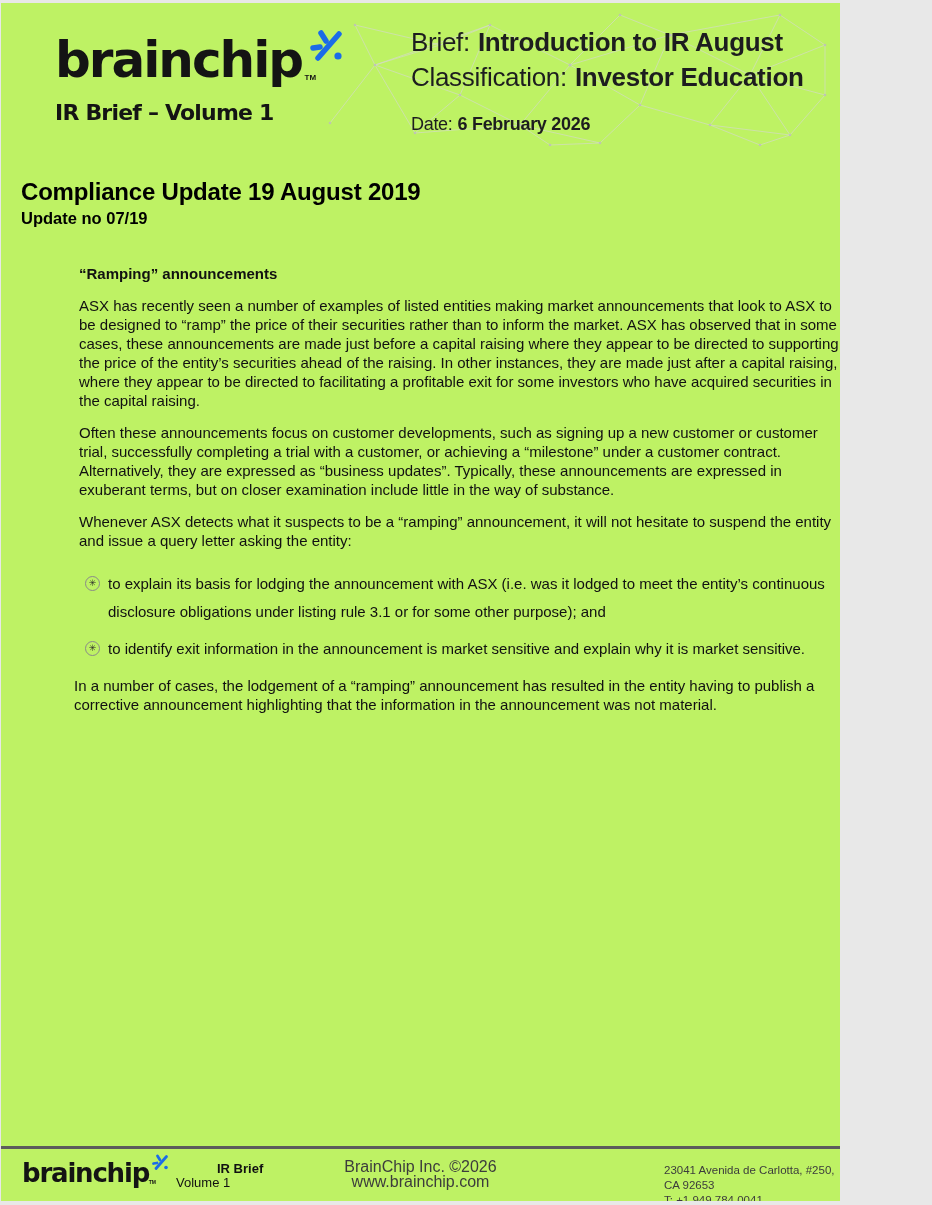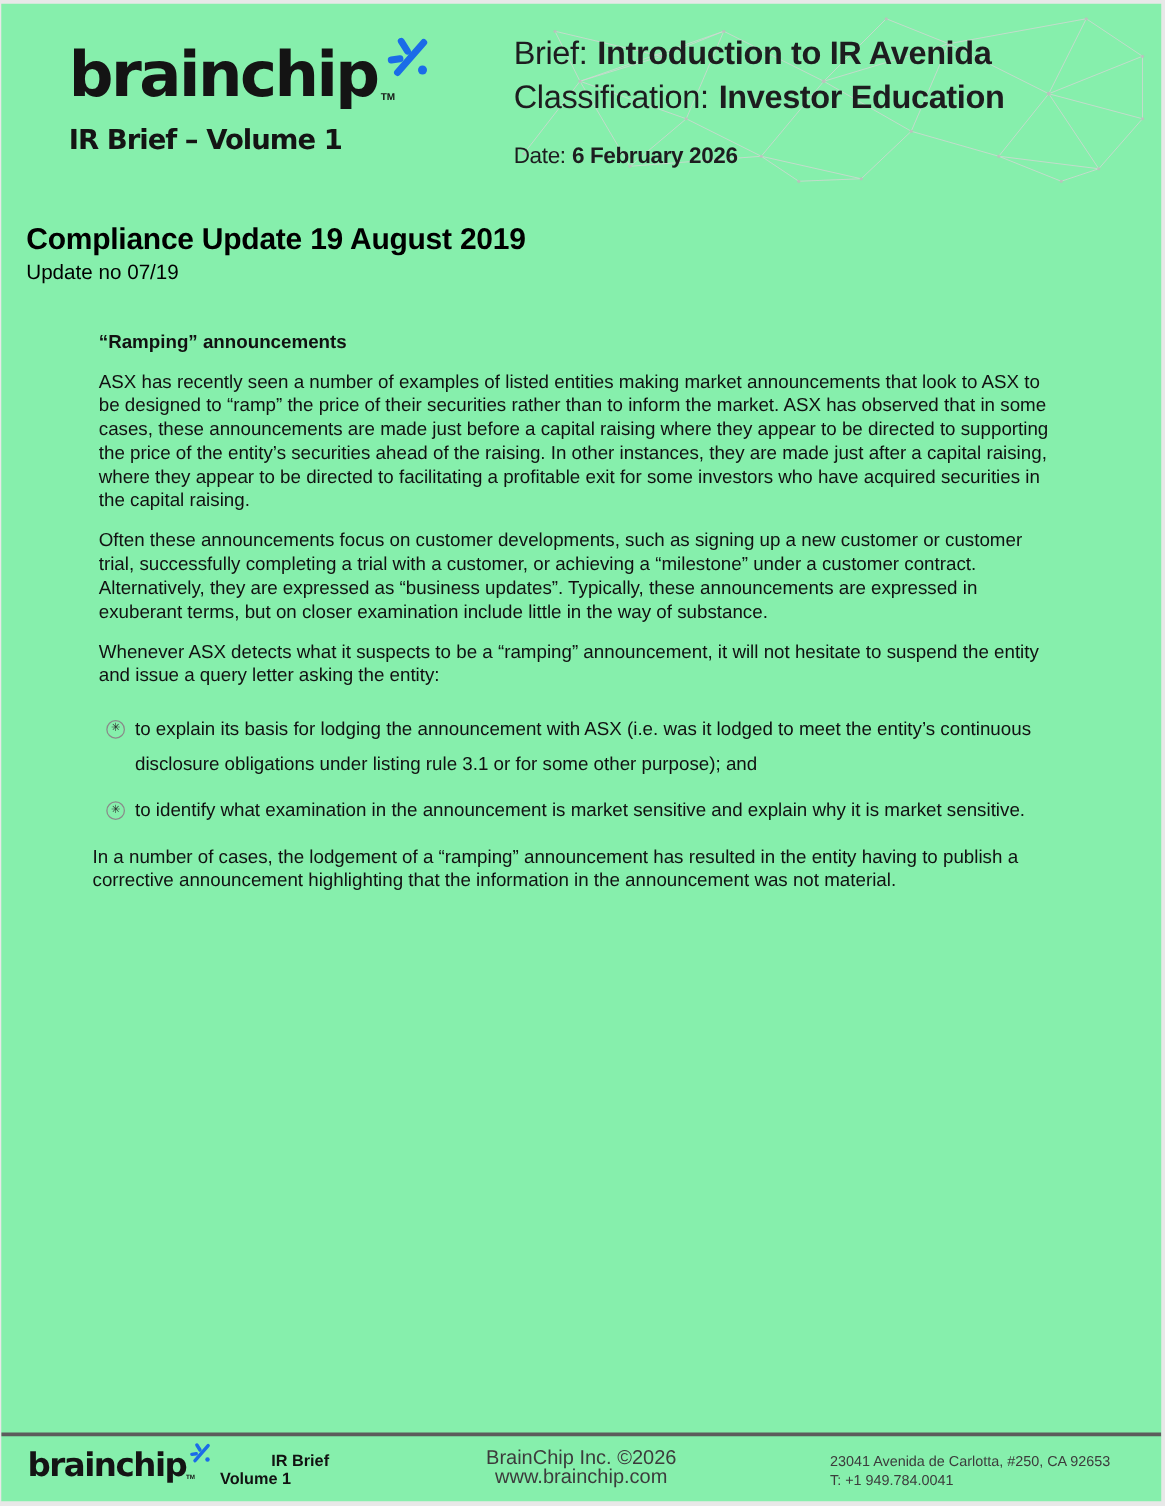--- a/index.html
+++ b/index.html
@@ -8,22 +8,22 @@
   body {
     background: #e8e8e8;
     font-family: "Liberation Sans", sans-serif;
     color: #1a1a1a;
     position: relative;
     overflow: hidden;
   }
   .page {
     position: absolute;
     top: 3px; left: 1px;
-    width: 928px; height: 1198px;
-    background: #86efac;
+    width: 839px; height: 1198px;
+    background: #bef264;
     overflow: hidden;
   }
 
   
   .header { position: relative; height: 145px; }
   .plexus {
     position: absolute; top: 0; right: 0;
     width: 520px; height: 146px;
     pointer-events: none;
   }
@@ -59,21 +59,21 @@
 
   
   .doc { position: relative; }
   .doc-title {
     margin: 30px 0 0 20px;
     font-size: 24px; font-weight: 700; letter-spacing: -0.2px;
     color: #000;
   }
   .doc-subtitle {
     margin: 3px 0 0 20px;
-    font-size: 16.5px; font-weight: 400;
+    font-size: 16.5px; font-weight: 700;
     color: #000;
   }
   .content {
     margin: 36px 80px 0 78px;
     width: 768px;
     font-size: 15px; line-height: 19px; color: #111;
   }
   .section-heading { font-weight: 700; font-size: 15px; margin-bottom: 13px; }
   .content p.para { margin-top: 13px; margin-bottom: 0; }
   .bullets { margin-top: 20px; }
@@ -100,21 +100,21 @@
   .f-wordmark-row { position: relative; display: inline-block; }
   .f-wordmark {
     font-family: "DejaVu Sans", sans-serif;
     font-weight: 700; font-size: 26px; letter-spacing: -1.2px;
     color: #141414; line-height: 1.05;
   }
   .f-asterisk { position: absolute; right: -22px; top: -7px; width: 20px; height: 20px; color: var(--accent); }
   .f-tm { position: absolute; right: -7px; bottom: 2px; font-size: 5px; font-weight: 700; color: #141414; }
   .f-brief-block { position: absolute; left: 175px; top: 7px; line-height: 14px; }
   .f-brief-label { font-weight: 700; font-size: 13px; color: #111; padding-left: 41px; }
-  .f-volume-label { font-size: 13px; color: #111; font-weight: bold; }
+  .f-volume-label { font-size: 13px; color: #111; }
   .f-center { position: absolute; left: 0; width: 100%; top: 4px; text-align: center; font-size: 16px; line-height: 15px; color: #3c3c3c; }
   .f-right { position: absolute; left: 663px; top: 8px; font-size: 11.5px; line-height: 15px; color: #3c3c3c; }
 </style>
 </head>
 <body>
 
 <div class="page">
 
   <div class="header">
 
@@ -158,21 +158,21 @@
           </g>
           <circle cx="30" cy="29" r="3.6" fill="currentColor"></circle>
         </svg>
         <span class="logo-tm">TM</span>
       </div>
       <div class="logo-subtitle">IR Brief – Volume 1</div>
     </div>
 
     <div class="meta-block">
       <div class="meta-line">
-        <span class="meta-label">Brief:</span><span class="meta-value">Introduction to IR Avenida</span>
+        <span class="meta-label">Brief:</span><span class="meta-value">Introduction to IR August</span>
       </div>
       <div class="meta-line">
         <span class="meta-label">Classification:</span><span class="meta-value">Investor Education</span>
       </div>
       <div class="meta-line meta-date">
         <span class="meta-label">Date:</span><span class="meta-value">6 February 2026</span>
       </div>
     </div>
   </div>
 
@@ -187,21 +187,21 @@
       <p class="para">Often these announcements focus on customer developments, such as signing up a new customer or customer trial, successfully completing a trial with a customer, or achieving a “milestone” under a customer contract. Alternatively, they are expressed as “business updates”. Typically, these announcements are expressed in exuberant terms, but on closer examination include little in the way of substance.</p>
       <p class="para">Whenever ASX detects what it suspects to be a “ramping” announcement, it will not hesitate to suspend the entity and issue a query letter asking the entity:</p>
 
       <div class="bullets">
         <div class="bullet">
           <span class="bullet-icon">✳</span>
           <span class="bullet-text">to explain its basis for lodging the announcement with ASX (i.e. was it lodged to meet the entity’s continuous disclosure obligations under listing rule 3.1 or for some other purpose); and</span>
         </div>
         <div class="bullet">
           <span class="bullet-icon">✳</span>
-          <span class="bullet-text">to identify what examination in the announcement is market sensitive and explain why it is market sensitive.</span>
+          <span class="bullet-text">to identify exit information in the announcement is market sensitive and explain why it is market sensitive.</span>
         </div>
       </div>
 
       <p class="para closing">In a number of cases, the lodgement of a “ramping” announcement has resulted in the entity having to publish a corrective announcement highlighting that the information in the announcement was not material.</p>
     </div>
   </div>
 
   <div class="footer-rule"></div>
 
   <div class="footer">

